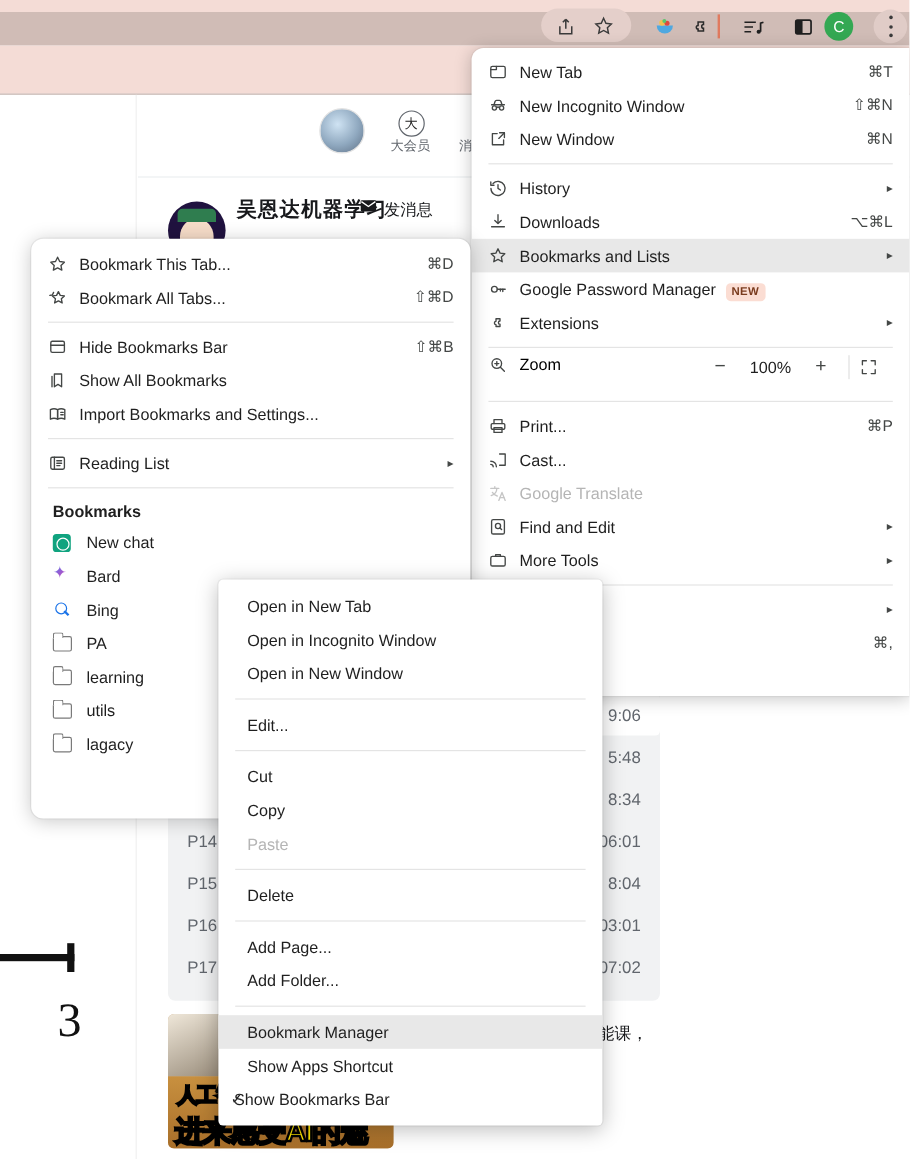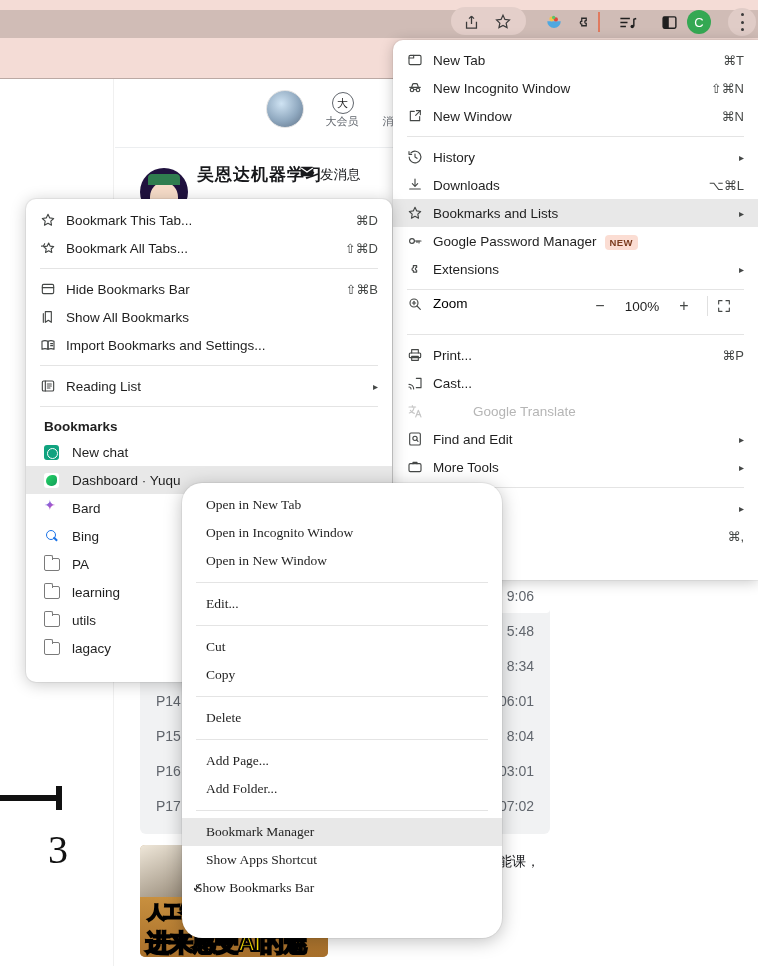--- a/index.html
+++ b/index.html
@@ -100,21 +100,21 @@
   .mi {
     position:relative; height:28px; display:flex; align-items:center;
     padding:0 14px 0 14px; font-size:13.5px; color:#1f1f1f; cursor:default;
   }
   .mi .ico { width:26px; min-width:26px; display:flex; align-items:center; justify-content:flex-start;
              color:#444746; }
   .mi .lbl { flex:1; }
   .mi .accel { color:#444746; font-size:13px; margin-left:auto; }
   .mi .arrow { margin-left:auto; color:#444746; font-size:10px; }
   .mi.sel { background:#e8e8e8; }
-  .mi.disabled { color:#b5b5b5;gap:40px; }
+  .mi.disabled { color:#b5b5b5; }
   .mi.disabled .ico { color:#c6c6c6; }
   .msep { height:1px; background:#e4e4e4; margin:6px 14px; }
   .badge-new {
     background:#fbddd3; color:#7a3b1e; font-size:9.5px; font-weight:bold;
     padding:2px 5px; border-radius:4px; margin-left:8px; letter-spacing:.3px;margin-top:32px;
   }
   .zoom-row { display:flex; align-items:flex-start; height:32px; padding:0 14px; font-size:13.5px; }
   .zoom-row .ico { width:26px; min-width:26px; color:#444746; }
   .zoom-ctrls { margin-left:auto; display:flex; align-items:center; gap:0; }
   .zbtn { width:30px; text-align:center; font-size:16px; color:#444746; }
@@ -153,23 +153,23 @@
   .fi-bing::after { content:""; position:absolute; left:9px; top:9px; width:5px; height:1.6px;
     background:#1a73e8; transform:rotate(45deg); }
   .fi-folder { width:16px; height:13px; border:1.4px solid #7a7a7a; border-radius:2px;
     position:relative; background:#fff; }
   .fi-folder::before { content:""; position:absolute; left:-1.4px; top:-4px; width:7px; height:4px;
     border:1.4px solid #7a7a7a; border-bottom:none; border-radius:2px 2px 0 0; background:#fff; }
 
   
   .ctx-menu {
     position:absolute; left:182px; top:483px; width:320px; height:455px;
-    background:#ffffff; border-radius:20px;
+    background:#ffffff; border-radius:4px;
     box-shadow: 0 3px 18px rgba(0,0,0,0.26), 0 0 0 1px rgba(0,0,0,0.05);
-    padding:8px 0; overflow:hidden;font-family:Liberation Serif, serif;
+    padding:8px 0; overflow:hidden;
   }
   .ci { height:28px; display:flex; align-items:center; padding:0 14px 0 24px;
         font-size:13.5px; color:#1f1f1f; }
   .ci.sel { background:#e8e8e8; }
   .ci.disabled { color:#b5b5b5; }
   .ci .chk { width:0px; margin-left:-14px; margin-right:3px; font-size:13px; color:#1f1f1f; }
   .csep { height:1px; background:#e4e4e4; margin:7px 14px; }
 
   svg { display:block; }
 </style>
@@ -542,26 +542,20 @@
         <span class="arrow">▸</span>
       </div>
       <div class="msep"></div>
       <div class="bm-head">Bookmarks</div>
       <div class="bmi">
         <span class="fav">
           <span class="fi fi-gpt"></span>
         </span>
         <span>New chat</span>
       </div>
-      <div class="bmi sel">
-        <span class="fav">
-          <span class="fi fi-yuque"></span>
-        </span>
-        <span>Dashboard · Yuqu</span>
-      </div>
       <div class="bmi">
         <span class="fav">
           <span class="fi fi-bard"></span>
         </span>
         <span>Bard</span>
       </div>
       <div class="bmi">
         <span class="fav">
           <span class="fi fi-bing"></span>
         </span>
@@ -607,20 +601,23 @@
       <div class="ci">
         <span>Edit...</span>
       </div>
       <div class="csep"></div>
       <div class="ci">
         <span>Cut</span>
       </div>
       <div class="ci">
         <span>Copy</span>
       </div>
+      <div class="ci disabled">
+        <span>Paste</span>
+      </div>
       <div class="csep"></div>
       <div class="ci">
         <span>Delete</span>
       </div>
       <div class="csep"></div>
       <div class="ci">
         <span>Add Page...</span>
       </div>
       <div class="ci">
         <span>Add Folder...</span>

